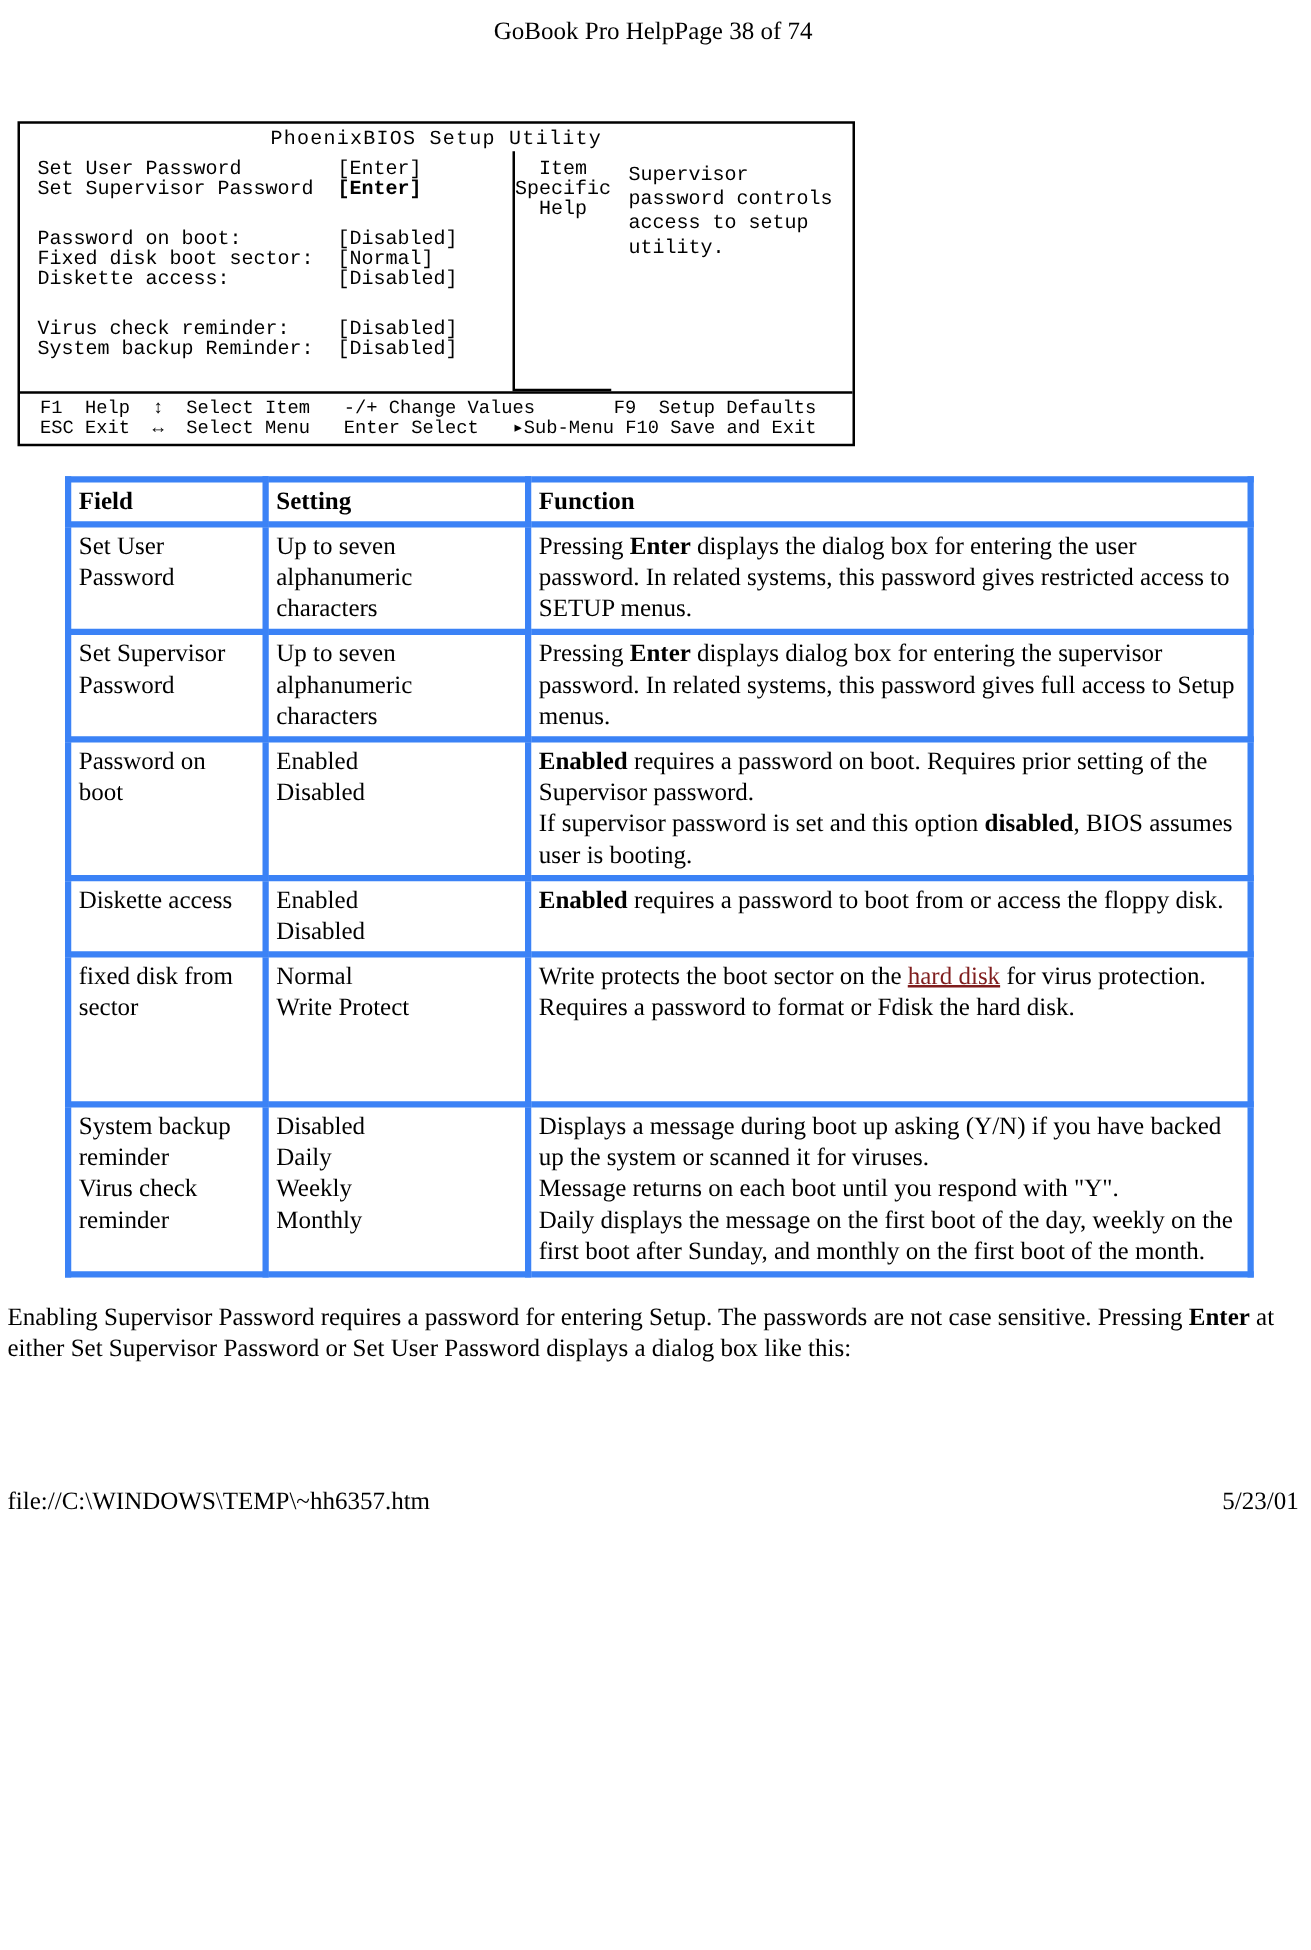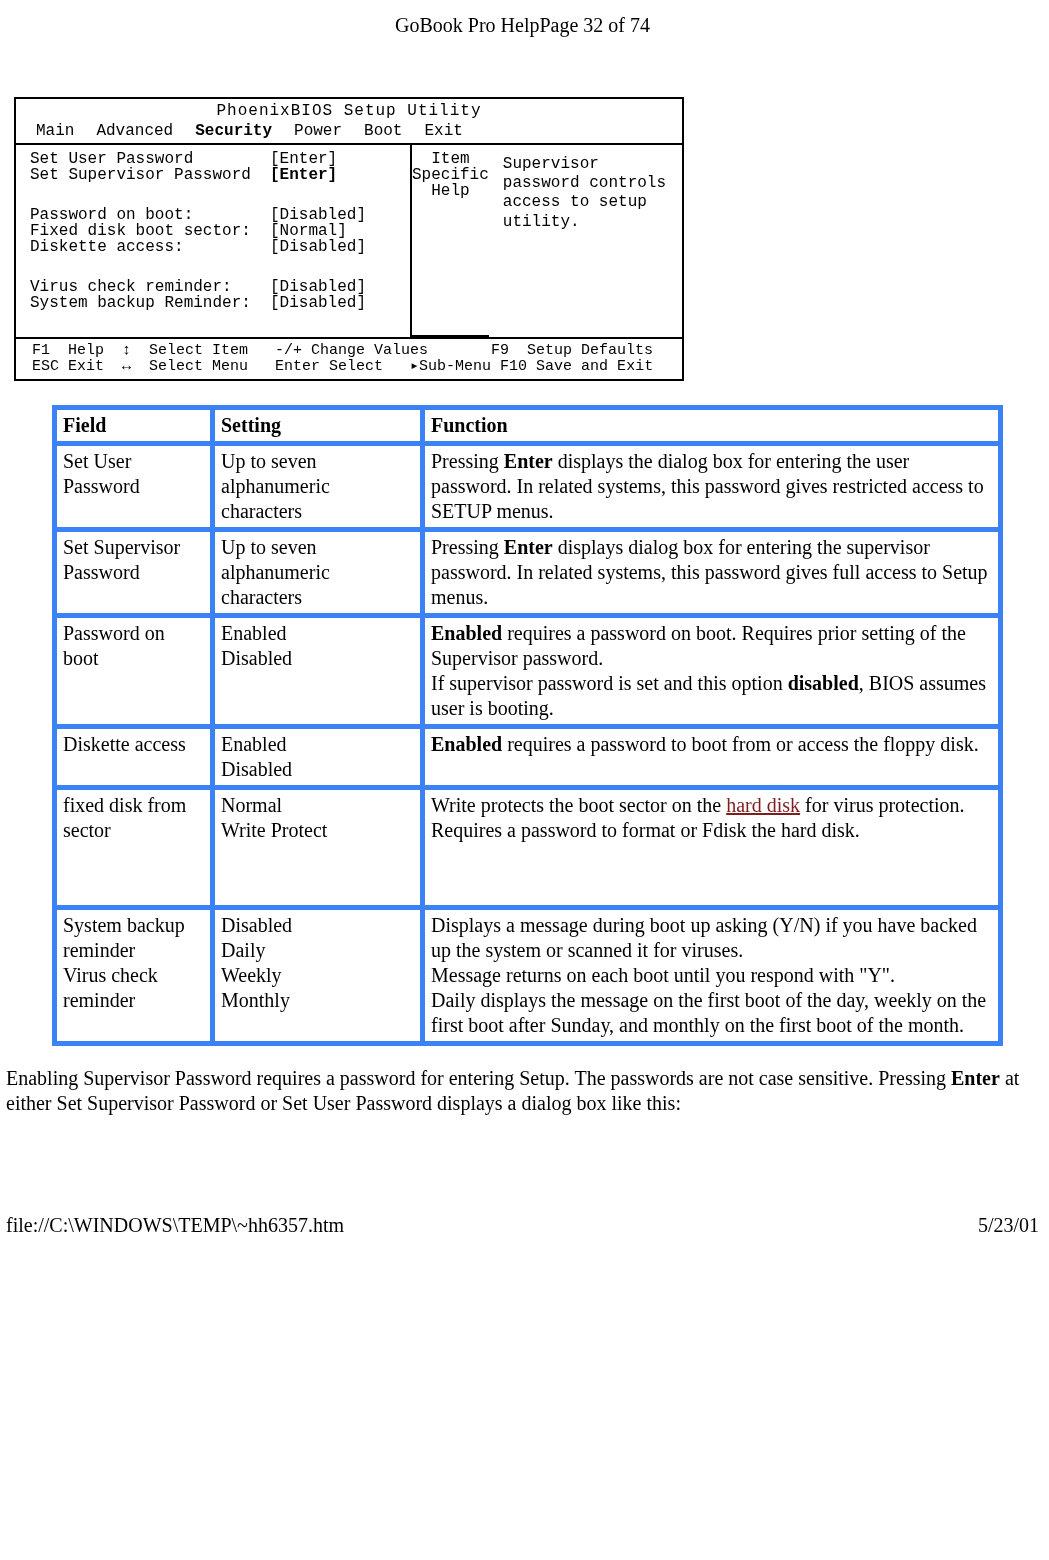--- a/index.html
+++ b/index.html
@@ -102,33 +102,25 @@
       margin-top: 98px;
     }
     a.link { color: #7f1d1d; text-decoration: underline; }
     b { font-weight: bold; }
   </style>
 </head>
 <body>
 
 <div class="header-row">
   <div>GoBook Pro Help</div>
-  <div>Page 32 of 74</div>
+  <div>Page 38 of 74</div>
 </div>
 
 <div class="bios-box">
   <div class="bios-title">PhoenixBIOS Setup Utility</div>
-  <div class="bios-menubar">
-    <span>Main</span>
-    <span>Advanced</span>
-    <span style="font-weight:bold">Security</span>
-    <span>Power</span>
-    <span>Boot</span>
-    <span>Exit</span>
-  </div>
   <div class="bios-body">
     <div class="bios-left">
       <div id="bios-lrows1">
           <div class="bios-left-row">
             <span class="lab">Set User Password</span>
             <span class="val">[Enter]</span>
           </div>
           <div class="bios-left-row">
             <span class="lab">Set Supervisor Password</span>
             <span class="val" style="font-weight: bold;">[Enter]</span>

